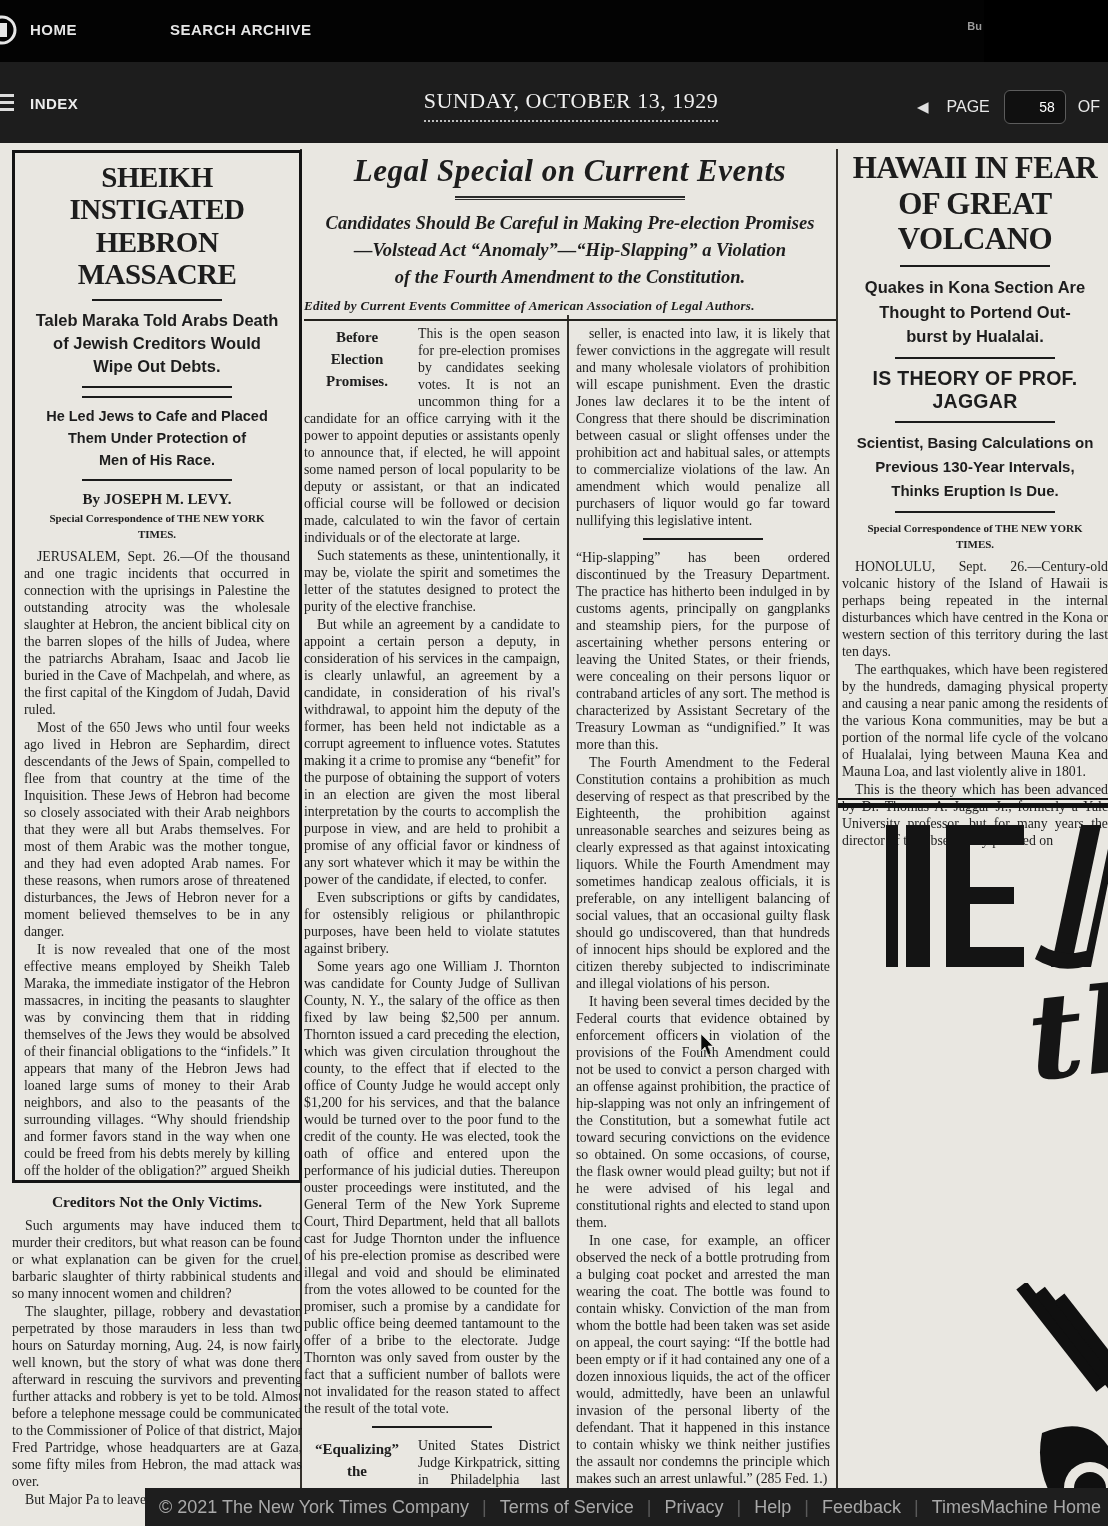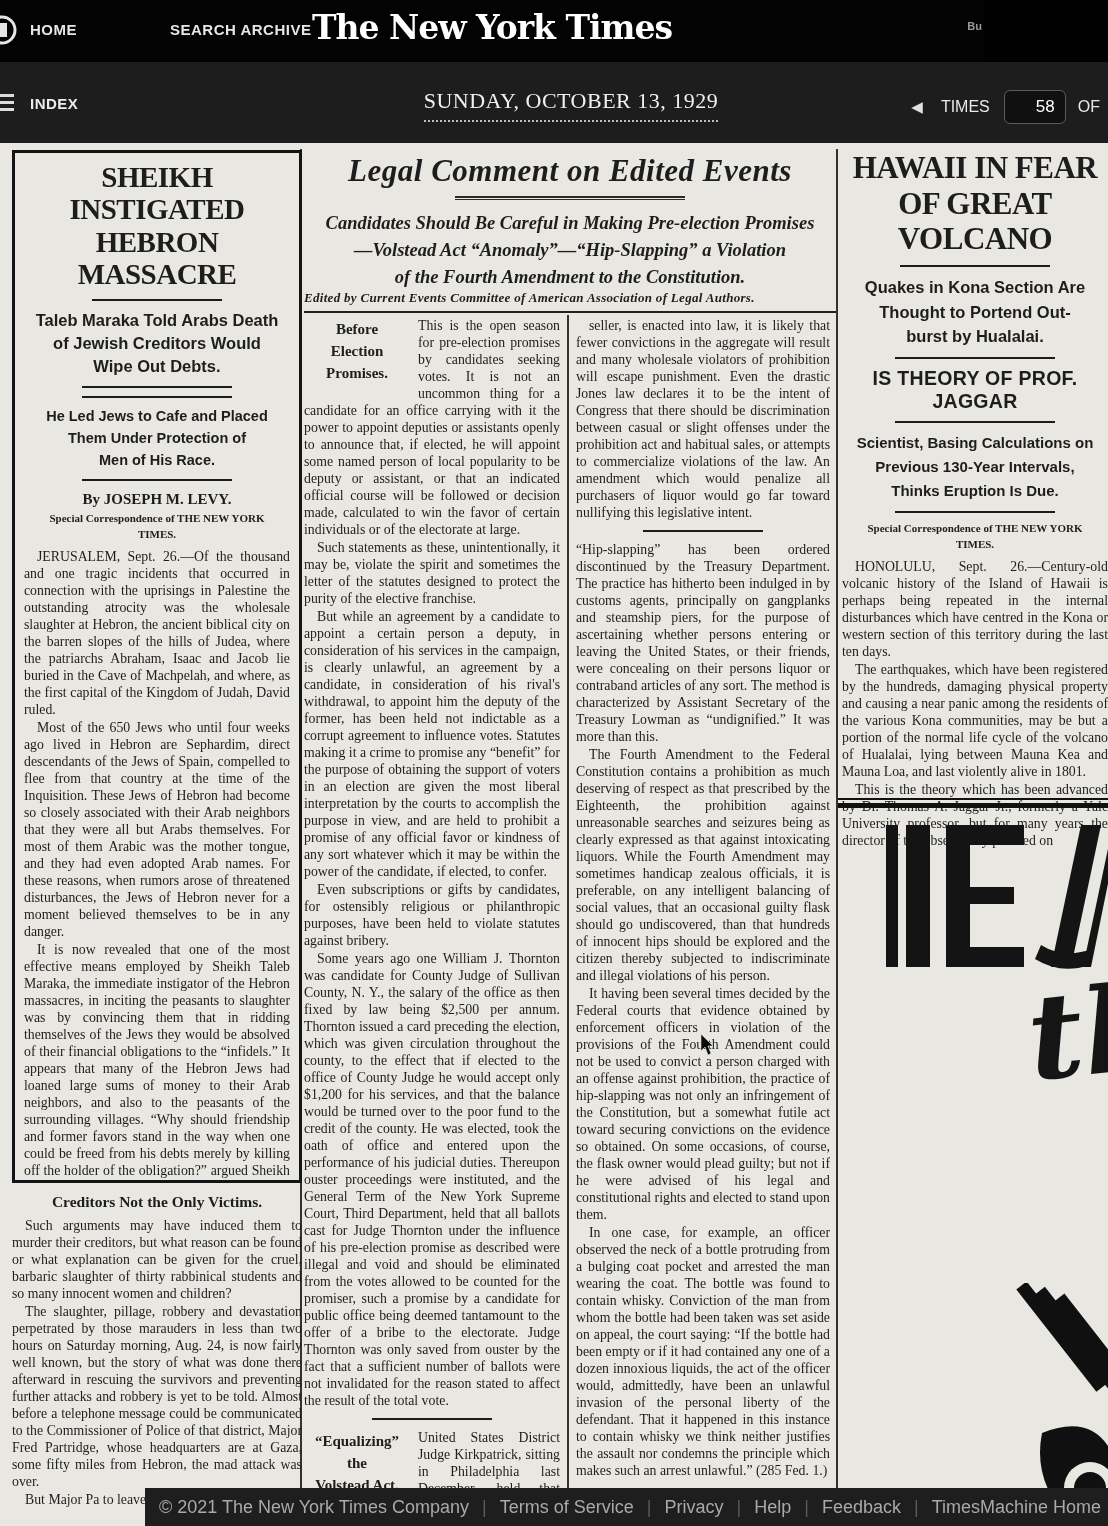--- a/index.html
+++ b/index.html
@@ -19,21 +19,21 @@
   .menu-ic { position:absolute; left:-8px; top:32px; width:22px; height:17px; }
   .menu-ic i { display:block; height:3px; background:#dcdcdc; margin-bottom:4px; }
   .bar2 .index-lb { position:absolute; left:30px; top:33px; color:#ececec; font-size:15px; font-weight:bold; letter-spacing:.5px; }
   .bar2 .date { position:absolute; left:0; right:0; top:26px; text-align:center; }
   .bar2 .date span { display:inline-block; color:#f0f0f0; font-family:"Liberation Serif", serif; font-size:22px;
                      letter-spacing:.5px; padding-bottom:6px; border-bottom:2px dotted #bdbdbd;margin-left:34px; }
   .pgctl { position:absolute; right:8px; top:28px; display:flex; align-items:center; }
   .pgctl .arr { color:#e0e0e0; font-size:15px; margin-right:18px; cursor:default; }
   .pgctl .plbl { color:#e8e8e8; font-size:16px; margin-right:14px; }
   .pgctl input { width:62px; height:34px; background:#101010; border:1px solid #5c5c5c; border-radius:6px;
-                 color:#fff; font-size:17px; text-align:right; padding-right:10px; margin-right:12px; }
+                 color:#fff; font-size:14px; text-align:right; padding-right:10px; margin-right:12px; }
   .pgctl .olbl { color:#e8e8e8; font-size:16px; }
 
   
   #paper { position:absolute; left:0; top:143px; width:1108px; height:1383px; background:#e9e7e1;
            color:#1d1d1d; font-family:"Liberation Serif", serif; overflow:hidden; }
   .vrule { position:absolute; top:6px; bottom:0; width:2px; background:#35322c; }
   .para { font-size:13.8px; line-height:17px; text-align:justify; text-indent:13px; margin-bottom:1px; }
   .hrule { border:0; border-top:2px solid #1b1b1b; width:130px; margin:8px auto; }
   .pre { white-space:pre-line; }
 
@@ -47,21 +47,21 @@
   .ldeck2 { font-family:"Liberation Sans", sans-serif; font-weight:bold; font-size:14.5px; line-height:1.5; text-align:center; }
   .byline { font-weight:bold; font-size:15px; text-align:center; margin-top:10px; }
   .credit { font-weight:bold; font-size:11px; text-align:center; line-height:1.4; margin:3px 18px 6px; }
   .crosshead { font-weight:bold; font-size:15.5px; text-align:center; margin:10px 0 6px; }
 
   
   .col-mid { position:absolute; left:304px; top:10px; width:532px; }
   .mtitle { font-style:italic; font-weight:bold; font-size:31px; text-align:center; letter-spacing:.5px; }
   .mdbl { width:230px; margin:7px auto 10px; border-top:2px solid #2a2a2a; border-bottom:1px solid #2a2a2a; height:4px; }
   .mdeck { font-style:italic; font-weight:bold; font-size:18.5px; line-height:1.45; text-align:center; }
-  .medit { font-style:italic; font-weight:bold; font-size:13px; text-align:left; margin-top:0; letter-spacing:.3px; }
+  .medit { font-style:italic; font-weight:bold; font-size:13px; text-align:left; margin-top:8px; letter-spacing:.3px; }
   .mrule { border:0; border-top:2px solid #23211c; margin-top:5px; }
   .mid-cols { display:flex; margin-top:4px; }
   .subcol { width:256px; overflow:hidden; }
   .subcol.right { width:262px; padding-left:8px; }
   .mid-div { width:2px; background:#35322c; margin-left:6px; }
   .shoulder { float:left; width:106px; font-weight:bold; font-size:15px; line-height:1.45; text-align:center;
               white-space:pre-line; margin:2px 8px 2px 0; }
   .sh { text-indent:0; }
   .sec-rule { border:0; border-top:2px solid #1b1b1b; width:120px; margin:9px auto; }
 
@@ -91,35 +91,34 @@
 </head>
 <body>
 
 <div class="bar1">
   <svg class="home-ic" viewBox="0 0 26 32">
     <circle cx="8" cy="16" r="13" fill="none" stroke="#e6e6e6" stroke-width="3"></circle>
     <rect x="4" y="9" width="9" height="14" fill="#e6e6e6"></rect>
   </svg>
   <span class="home-lb">HOME</span>
   <span class="search-lb">SEARCH ARCHIVE</span>
-  <div class="brand">The New York Times</div>
   <span class="buy">Bu</span>
 </div>
 
 <div class="bar2">
   <div class="menu-ic">
       <i></i>
       <i></i>
       <i></i>
     </div>
   <span class="index-lb">INDEX</span>
   <div class="date"><span>SUNDAY, OCTOBER 13, 1929</span></div>
   <div class="pgctl">
     <span class="arr">◀</span>
-    <span class="plbl">TIMES</span>
+    <span class="plbl">PAGE</span>
     <input value="58" style="">
     <span class="olbl">OF</span>
   </div>
 </div>
 
 <div id="paper">
 
   <div class="vrule" style="left:300px"></div>
   <div class="vrule" style="left:836px"></div>
   <div class="vrule" style="left:567px; top:172px"></div>
@@ -144,21 +143,21 @@
       <p class="para">Most of the 650 Jews who until four weeks ago lived in Hebron are Sephardim, direct descendants of the Jews of Spain, compelled to flee from that country at the time of the Inquisition. These Jews of Hebron had become so closely associated with their Arab neighbors that they were all but Arabs themselves. For most of them Arabic was the mother tongue, and they had even adopted Arab names. For these reasons, when rumors arose of threatened disturbances, the Jews of Hebron never for a moment believed themselves to be in any danger.</p>
       <p class="para">It is now revealed that one of the most effective means employed by Sheikh Taleb Maraka, the immediate instigator of the Hebron massacres, in inciting the peasants to slaughter was by convincing them that in ridding themselves of the Jews they would be absolved of their financial obligations to the “infidels.” It appears that many of the Hebron Jews had loaned large sums of money to their Arab neighbors, and also to the peasants of the surrounding villages. “Why should friendship and former favors stand in the way when one could be freed from his debts merely by killing off the holder of the obligation?” argued Sheikh Taleb. And the simple peasant was easily convinced.</p>
     </div>
     <div class="crosshead">Creditors Not the Only Victims.</div>
     <p class="para">Such arguments may have induced them to murder their creditors, but what reason can be found or what explanation can be given for the cruel, barbaric slaughter of thirty rabbinical students and so many innocent women and children?</p>
     <p class="para">The slaughter, pillage, robbery and devastation perpetrated by those marauders in less than two hours on Saturday morning, Aug. 24, is now fairly well known, but the story of what was done there afterward in rescuing the survivors and preventing further attacks and robbery is yet to be told. Almost before a telephone message could be communicated to the Commissioner of Police of that district, Major Fred Partridge, whose headquarters are at Gaza, some fifty miles from Hebron, the mad attack was over.</p>
     <p class="para">But Major Pa to leave Gaza i first to see to</p>
   </div>
 
   <div class="col-mid">
-    <div class="mtitle">Legal Comment on Edited Events</div>
+    <div class="mtitle">Legal Special on Current Events</div>
     <div class="mdbl"></div>
     <div class="mdeck pre">Candidates Should Be Careful in Making Pre-election Promises
 —Volstead Act “Anomaly”—“Hip-Slapping” a Violation
 of the Fourth Amendment to the Constitution.</div>
     <div class="medit">Edited by Current Events Committee of American Association of Legal Authors.</div>
     <hr class="mrule">
     <div class="mid-cols">
       <div class="subcol">
         <p class="para sh">
           <span class="shoulder">Before

